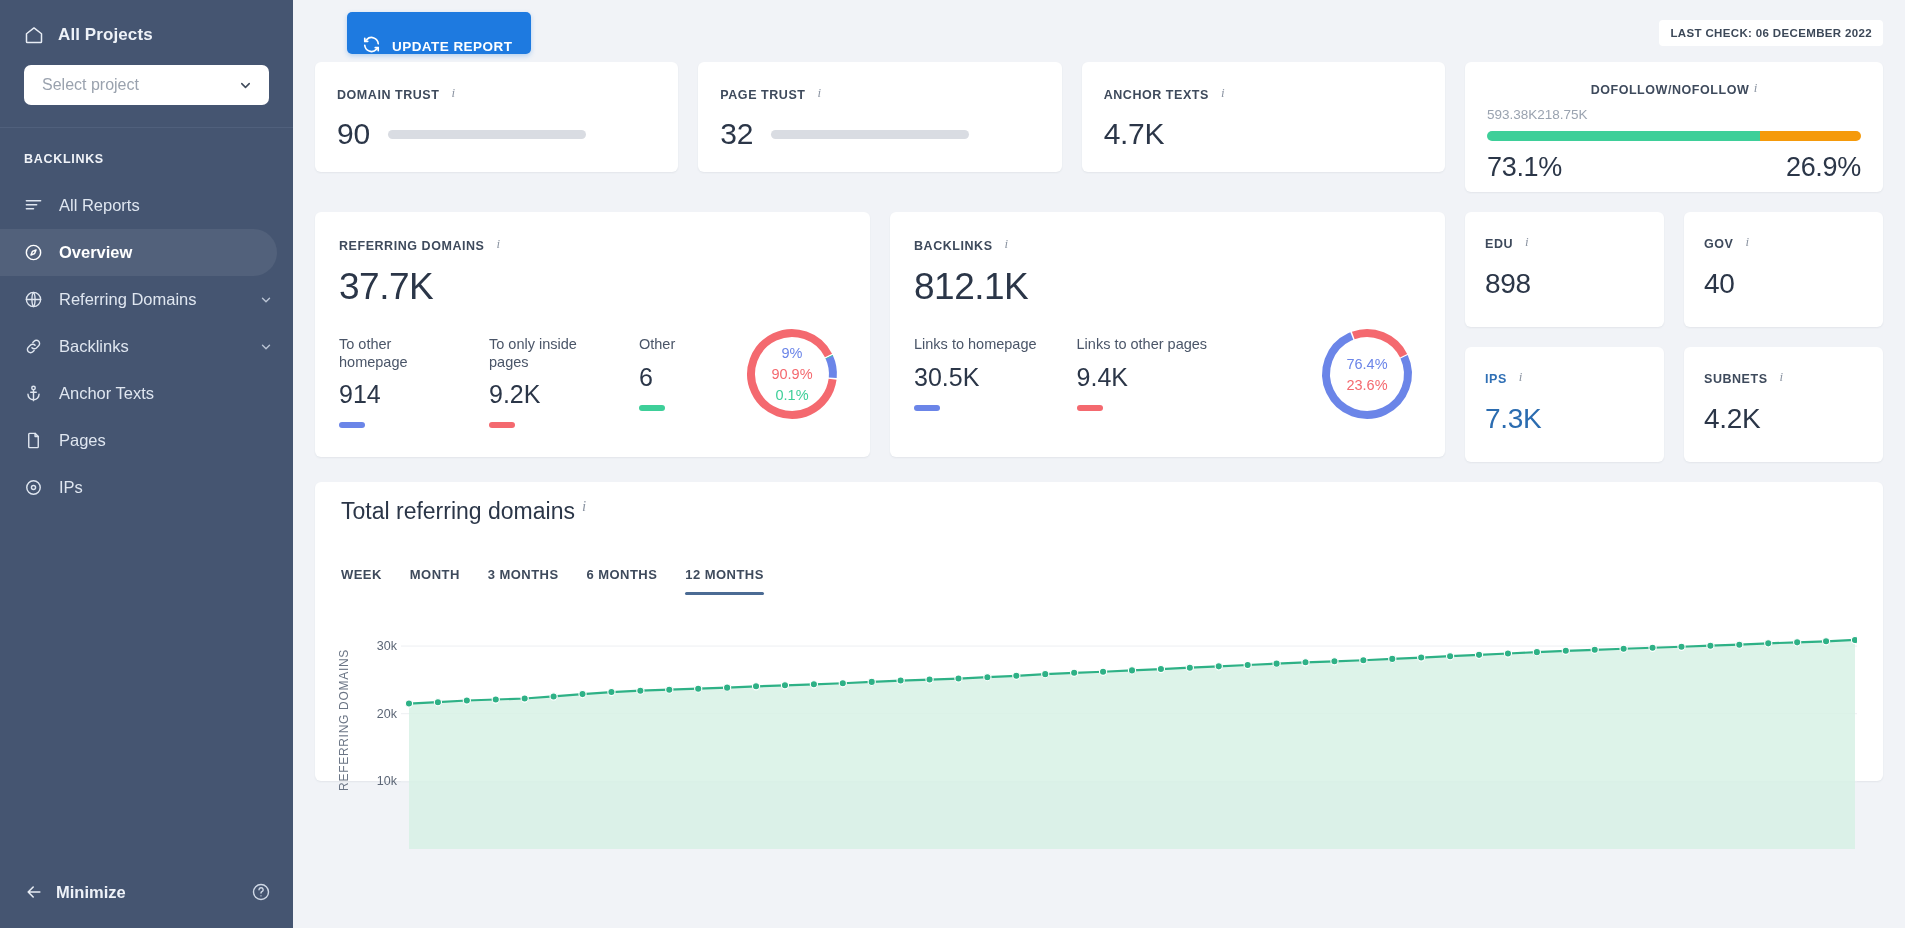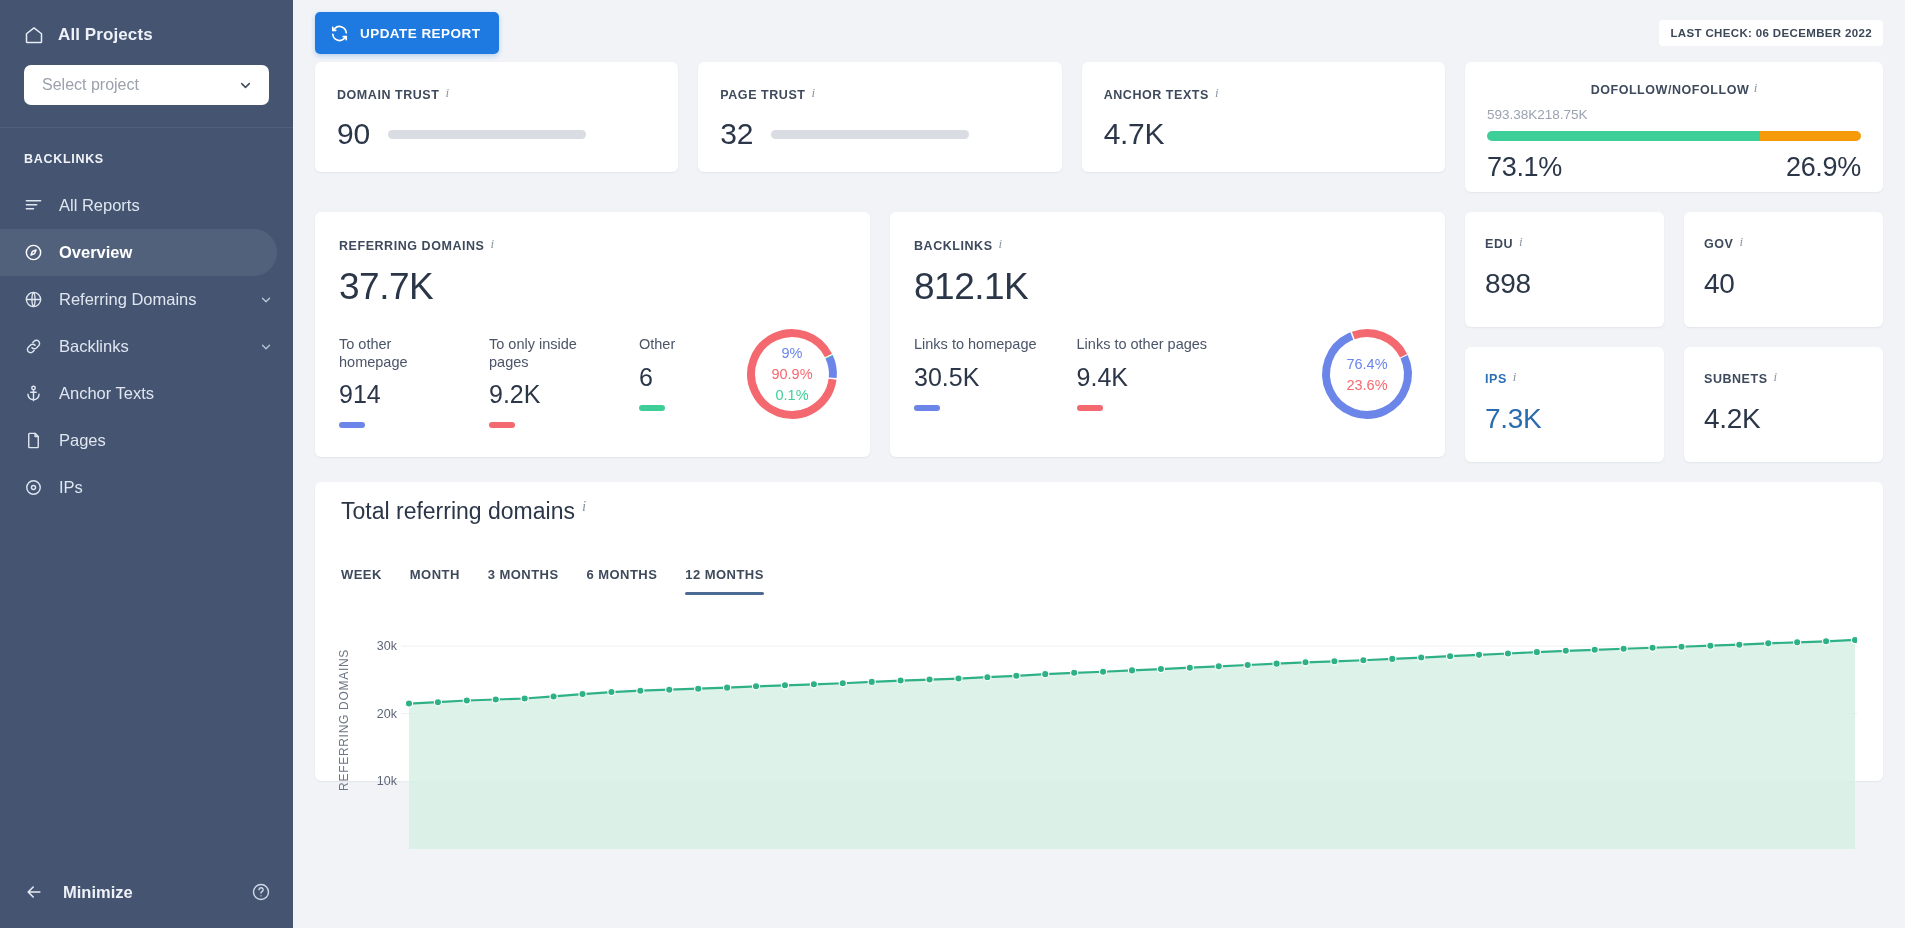--- a/index.html
+++ b/index.html
@@ -51,58 +51,59 @@
     border-radius: 0 26px 26px 0;
     margin-right: 16px;
     font-weight: 700; color: #ffffff;
   }
   .nav-item .nav-label { flex: 1; }
   .nav-item.active .nav-label { font-weight: 700; }
   .chev { opacity: .85; }
   .sb-bottom {
     margin-top: auto;
     display: flex; align-items: center;
-    padding: 0 22px 26px 24px; gap: 19px;
+    padding: 0 22px 26px 24px; gap: 12px;
   }
   .sb-bottom .lbl { font-size: 16.5px; font-weight: 600; color: #eef2f8; flex: 1; }
   .icon { display: inline-flex; align-items: center; justify-content: center; flex: 0 0 auto; }
 
   
   .main {
     flex: 1 1 auto; height: 928px; position: relative;
     padding: 0 22px;
     overflow: hidden;
   }
   .topbar {
     height: 62px; display: flex; align-items: center;
     padding-top: 4px;
   }
   .btn-update {
     background: #1e7ae0; color: #fff; border: none; border-radius: 5px;
     height: 42px; padding: 0 19px 0 15px;
-    display: flex; align-items: center; gap: 11px;
+    display: flex; align-items: flex-end; gap: 11px;
     font-size: 13.5px; font-weight: 700; letter-spacing: .45px;
     cursor: pointer;
     box-shadow: 0 2px 5px rgba(30,122,224,.28);
+    margin-left: 32px;
   }
   .last-check {
     margin-left: auto;
     background: #ffffff; border-radius: 4px;
     font-size: 11.5px; font-weight: 700; letter-spacing: .35px;
     color: #3c4858; padding: 7px 11px;
   }
 
   
   .card {
     background: #fff; border-radius: 6px;
     box-shadow: 0 1px 2px rgba(40,50,70,.07);
   }
   .card-label {
     font-size: 12.5px; font-weight: 700; letter-spacing: .55px;
-    color: #3e4a5c; display: inline-flex; align-items: flex-start; gap: 6px;
+    color: #3e4a5c; display: inline-flex; align-items: flex-start; gap: 12px;
   }
   .info-i {
     font-family: "Liberation Serif", serif;
     font-style: italic; font-size: 13px; color: #8c95a3;
     font-weight: 400; line-height: 1; position: relative; top: -2px;
     cursor: pointer;
   }
   .big-num {
     font-size: 30px; font-weight: 400; color: #2b3648; letter-spacing: -.3px;
   }

